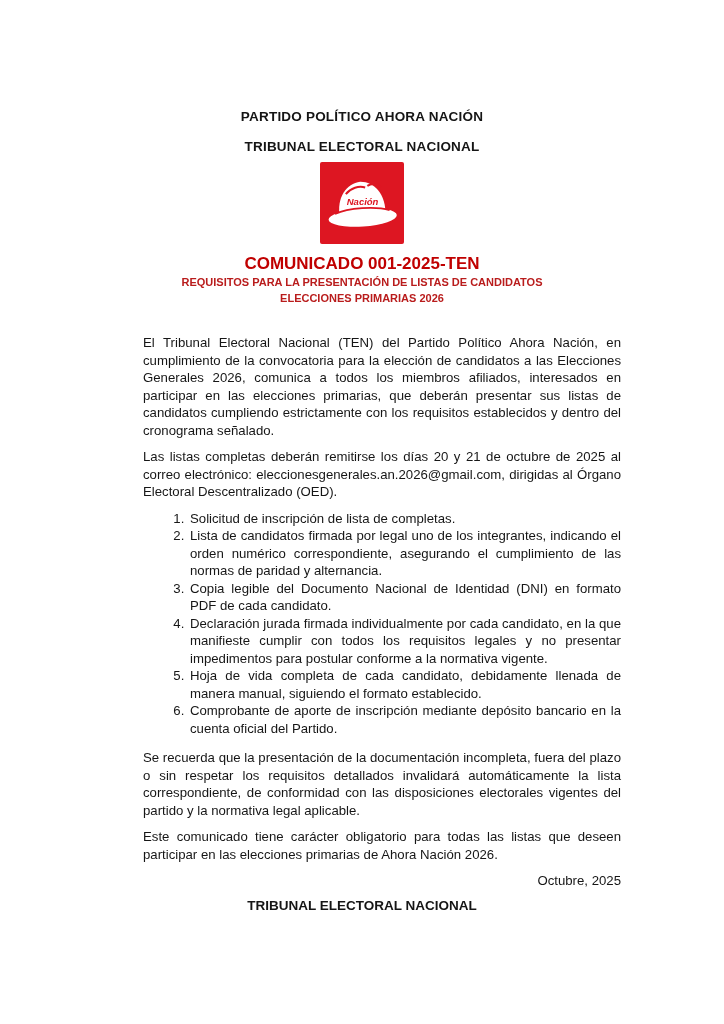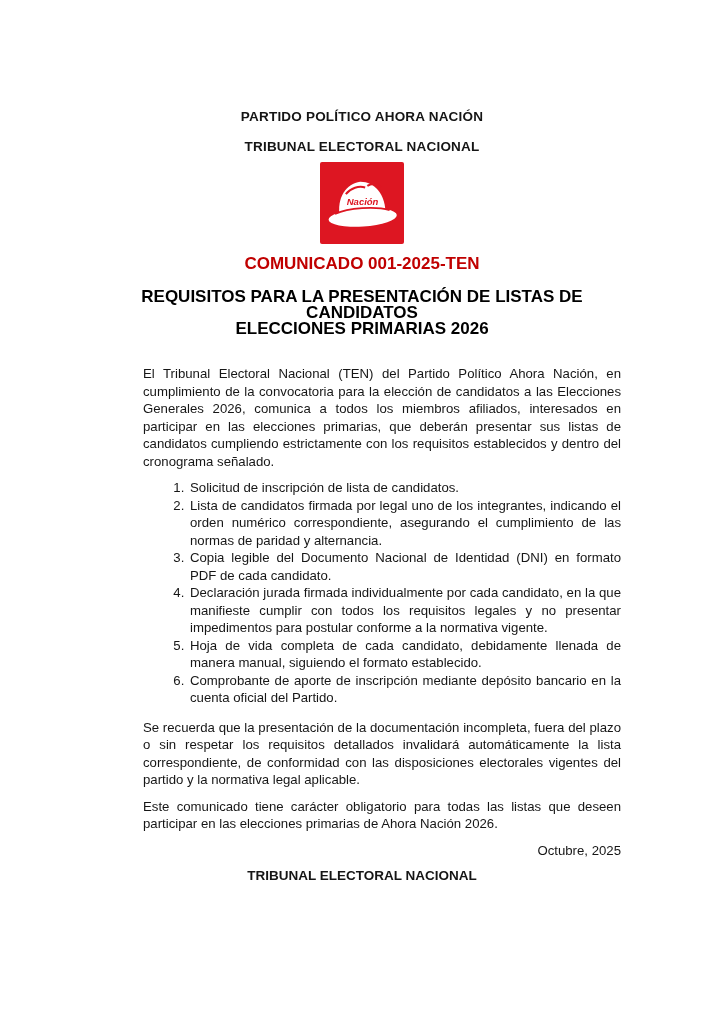--- a/index.html
+++ b/index.html
@@ -51,25 +51,25 @@
     font-weight:bold;
   }
   .doc-title{
     margin-top:10px;
     font-size:17px;
     font-weight:bold;
     line-height:20px;
     color:var(--title-red);
   }
   .doc-subtitle{
-    margin-top:15px;
-    font-size:17px;
+    margin-top:0;
+    font-size:11px;
     font-weight:bold;
     line-height:16px;
-    color:#000000;
+    color:#b91c1c;
   }
   .body-copy{
     margin-top:28px;
     font-size:13.2px;
     line-height:17.5px;
     margin-left:40px;
   }
   .body-copy p{
     text-align:justify;
     margin-bottom:9px;
@@ -121,23 +121,24 @@
 
   <div class="center doc-title">COMUNICADO 001-2025-TEN</div>
 
   <div class="center doc-subtitle">
     <div>REQUISITOS PARA LA PRESENTACIÓN DE LISTAS DE CANDIDATOS</div>
     <div>ELECCIONES PRIMARIAS 2026</div>
   </div>
 
   <div class="body-copy">
     <p>El Tribunal Electoral Nacional (TEN) del Partido Político Ahora Nación, en cumplimiento de la convocatoria para la elección de candidatos a las Elecciones Generales 2026, comunica a todos los miembros afiliados, interesados en participar en las elecciones primarias, que deberán presentar sus listas de candidatos cumpliendo estrictamente con los requisitos establecidos y dentro del cronograma señalado.</p>
+    <p>Las listas completas deberán remitirse los días 20 y 21 de octubre de 2025 al correo electrónico: eleccionesgenerales.an.2026@gmail.com, dirigidas al Órgano Electoral Descentralizado (OED).</p>
 
     <ol class="req-list">
-      <li>Solicitud de inscripción de lista de candidatos.</li>
+      <li>Solicitud de inscripción de lista de completas.</li>
       <li>Lista de candidatos firmada por legal uno de los integrantes, indicando el orden numérico correspondiente, asegurando el cumplimiento de las normas de paridad y alternancia.</li>
       <li>Copia legible del Documento Nacional de Identidad (DNI) en formato PDF de cada candidato.</li>
       <li>Declaración jurada firmada individualmente por cada candidato, en la que manifieste cumplir con todos los requisitos legales y no presentar impedimentos para postular conforme a la normativa vigente.</li>
       <li>Hoja de vida completa de cada candidato, debidamente llenada de manera manual, siguiendo el formato establecido.</li>
       <li>Comprobante de aporte de inscripción mediante depósito bancario en la cuenta oficial del Partido.</li>
     </ol>
 
     <p>Se recuerda que la presentación de la documentación incompleta, fuera del plazo o sin respetar los requisitos detallados invalidará automáticamente la lista correspondiente, de conformidad con las disposiciones electorales vigentes del partido y la normativa legal aplicable.</p>
     <p>Este comunicado tiene carácter obligatorio para todas las listas que deseen participar en las elecciones primarias de Ahora Nación 2026.</p>
   </div>

